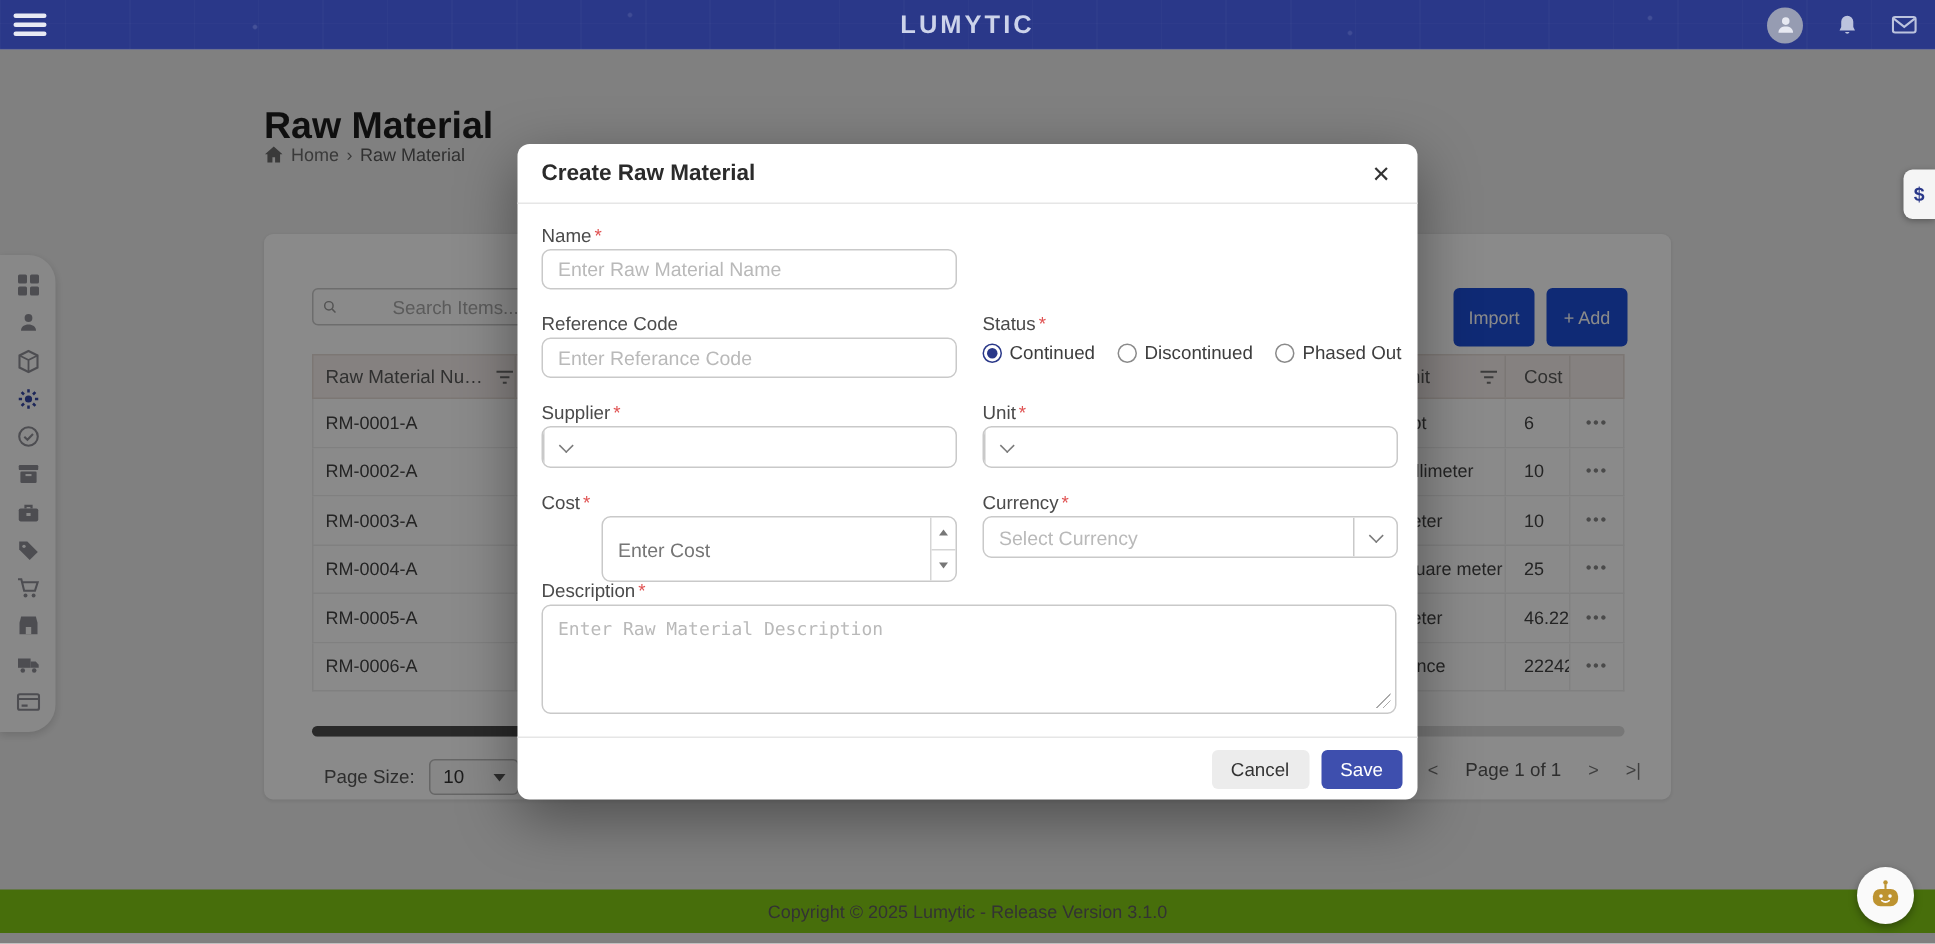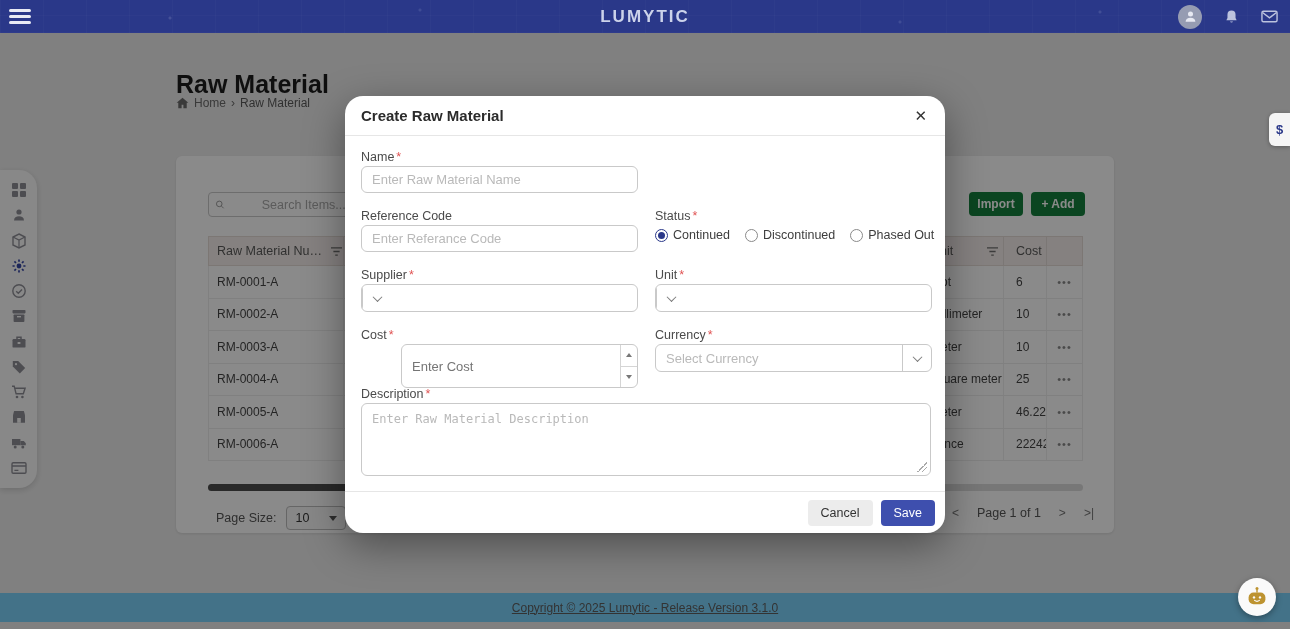--- a/index.html
+++ b/index.html
@@ -37,22 +37,22 @@
   .s-icon { width:16px; height:16px; display:block; cursor:pointer; }
 
   
   .card { position:absolute; left:176px; top:123px; width:938px; height:377px; background:#fff; border-radius:6px;
     box-shadow:0 1px 3px rgba(0,0,0,.1); }
   .search-box { position:absolute; left:32px; top:36px; width:200px; height:25px; border:1px solid #c9c9c9;
     border-radius:4px; display:flex; align-items:center; padding:0 6px; background:#fff;gap:32px; }
   .search-box input { border:none; outline:none; width:100%; font-size:12.5px; color:#444; margin-left:5px;
     font-family:"Liberation Sans",sans-serif; }
   .search-box input::placeholder { color:#a9a9a9; }
-  .btn-primary { position:absolute; top:36px; height:24px; background:#15803d; color:#fff; font-size:12px;
-    border:none; border-radius:4px; cursor:pointer; font-family:"Liberation Sans",sans-serif;font-weight:bold; }
+  .btn-primary { position:absolute; top:36px; height:39px; background:#1d4ed8; color:#fff; font-size:12px;
+    border:none; border-radius:4px; cursor:pointer; font-family:"Liberation Sans",sans-serif; }
   .btn-import { left:793px; width:54px; }
   .btn-add { left:855px; width:54px; }
 
   
   .tbl { position:absolute; left:32px; top:80px; width:875px; font-size:12px; color:#444; }
   .t-head { display:flex; height:30px; background:#f6efec; border:1px solid #e6dcd7; align-items:center;
     color:#5a5a5a; font-size:12.5px; }
   .t-row { display:flex; height:32.5px; border:1px solid #ededed; border-top:none; align-items:center; background:#fff; }
   .c-num { width:135px; padding-left:8px; display:flex; align-items:center; gap:8px; border-right:1px solid #e4dcd8;
     height:100%; overflow:hidden; white-space:nowrap;text-align:center; }
@@ -76,33 +76,33 @@
   
   .pgsize { position:absolute; left:40px; top:350px; display:flex; align-items:center; gap:10px; font-size:12.5px; color:#555; }
   .pgsize-box { width:60px; height:24px; border:1px solid #bdbdbd; border-radius:4px; background:#fafafa;
     display:flex; align-items:center; justify-content:space-between; padding:0 8px; cursor:pointer; color:#333; }
   .caret-down { width:0; height:0; border-left:4.5px solid transparent; border-right:4.5px solid transparent;
     border-top:5.5px solid #555; }
   .pager { position:absolute; right:20px; top:350px; display:flex; align-items:center; gap:18px; font-size:12.5px; color:#555; }
   .pager .nav { color:#777; cursor:pointer; font-size:12px; }
 
   
-  .footer { position:absolute; left:0; bottom:7px; width:100%; height:29px; background:#7dd3fc;
-    display:flex; align-items:center; justify-content:center; font-size:12px; color:#5e5e5e;text-decoration:underline; }
+  .footer { position:absolute; left:0; bottom:7px; width:100%; height:29px; background:#84cc16;
+    display:flex; align-items:center; justify-content:center; font-size:12px; color:#5e5e5e; }
 
   
   .overlay { position:absolute; left:0; top:33px; right:0; bottom:0; background:rgba(0,0,0,.46); z-index:5; }
   .currency-tab { position:absolute; right:0; top:113px; width:21px; height:33px; background:#f5f5f5;
     border-radius:6px 0 0 6px; box-shadow:0 1px 4px rgba(0,0,0,.3); display:flex; align-items:center;
     justify-content:center; font-size:13px; font-weight:bold; color:#2a3889; z-index:6; cursor:pointer; }
   .chatbot { position:absolute; right:14px; bottom:13px; width:38px; height:38px; border-radius:50%; background:#fafafa;
     box-shadow:0 2px 6px rgba(0,0,0,.35); display:flex; align-items:center; justify-content:center; z-index:6; cursor:pointer; }
 
   
-  .modal { position:absolute; left:345px; top:96px; width:600px; height:437px; background:#fff; border-radius:18px;
+  .modal { position:absolute; left:345px; top:96px; width:600px; height:437px; background:#fff; border-radius:8px;
     box-shadow:0 12px 40px rgba(0,0,0,.4); z-index:10; font-size:12.5px; color:#4a4a4a; }
   .m-head { position:absolute; top:0; left:0; right:0; height:40px; border-bottom:1px solid #e6e6e6;
     display:flex; align-items:center; justify-content:space-between; padding:0 18px 0 16px; }
   .m-title { font-size:15px; font-weight:bold; color:#2b2b2b; }
   .m-close { font-size:15px; color:#333; cursor:pointer; }
   .f-label { position:absolute; font-size:12.5px; color:#4a4a4a; }
   .req { color:#e05252; margin-left:2px; }
   .t-input { position:absolute; width:277px; height:27px; border:1px solid #c9c9c9; border-radius:6px;
     padding:0 10px; font-size:13px; color:#444; outline:none; font-family:"Liberation Sans",sans-serif; }
   .t-input::placeholder, .m-textarea::placeholder { color:#b9b9b9; }

